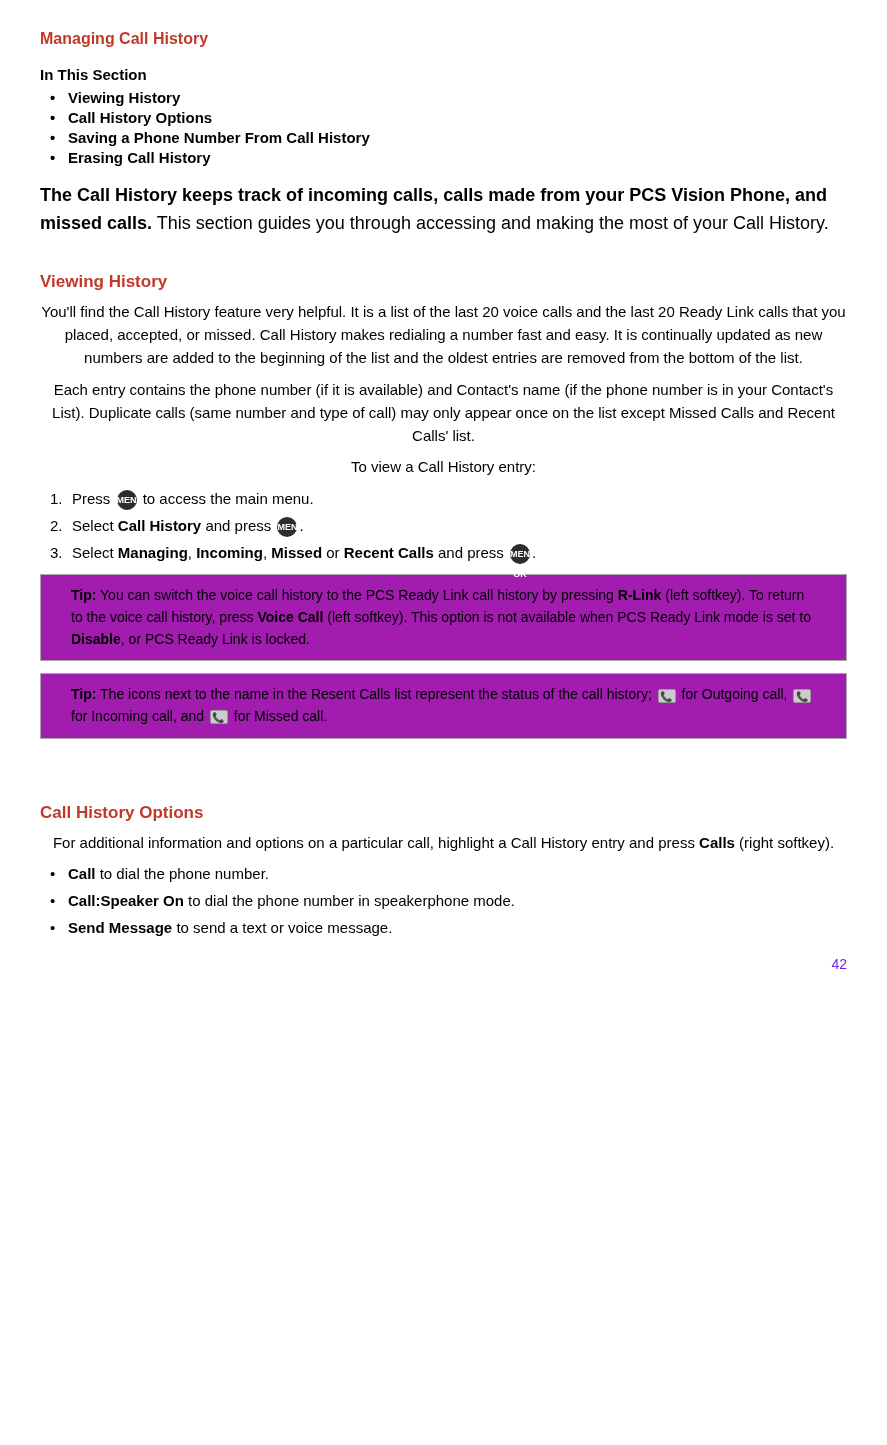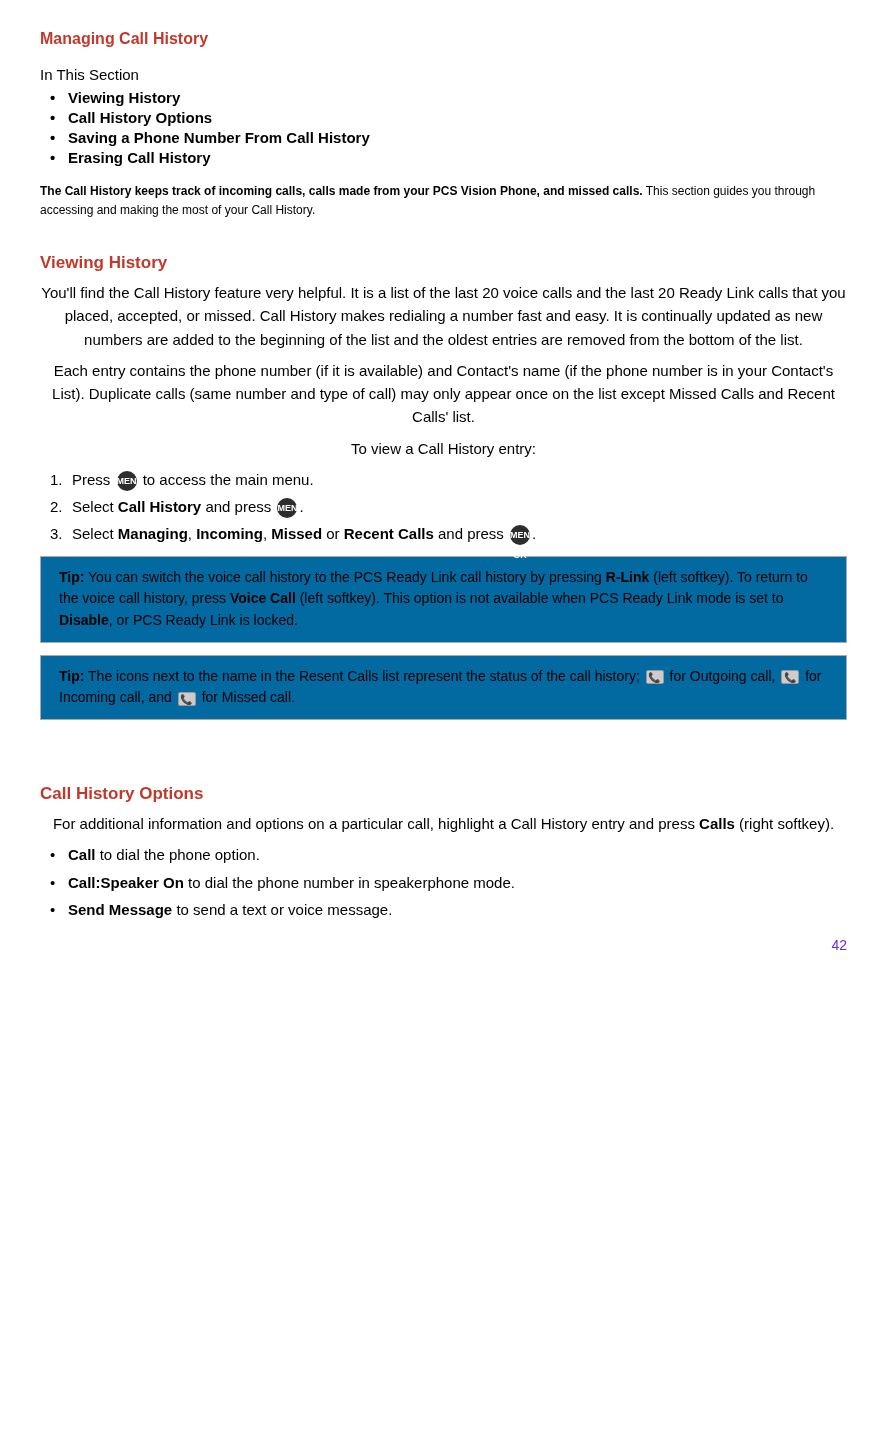--- a/index.html
+++ b/index.html
@@ -23,21 +23,21 @@
       font-weight: bold;
       color: #c0392b;
       margin-bottom: 18px;
     }
 
     .section-intro {
       margin-bottom: 16px;
     }
 
     .section-intro .in-this-section {
-      font-weight: normal;
+      font-weight: bold;
       font-size: 15px;
       margin-bottom: 6px;
     }
 
     .bullet-list {
       list-style: none;
       padding-left: 10px;
       margin-bottom: 16px;
     }
 
@@ -50,21 +50,21 @@
     }
 
     .bullet-list li::before {
       content: "•";
       position: absolute;
       left: 0;
       font-weight: bold;
     }
 
     .intro-paragraph {
-      font-size: 12px;
+      font-size: 18px;
       line-height: 1.55;
       margin-bottom: 22px;
     }
 
     .intro-paragraph .bold-lead {
       font-weight: bold;
     }
 
     .section-heading {
       font-size: 17px;
@@ -109,22 +109,22 @@
       width: 20px;
       height: 20px;
       text-align: center;
       line-height: 20px;
       vertical-align: middle;
       margin: 0 2px;
     }
 
     .tip-box {
       border: 1px solid #aaaaaa;
-      background: #0369a1;
-      padding: 10px 18px;
+      background: #a21caf;
+      padding: 10px 30px;
       margin-bottom: 12px;
       font-size: 14px;
       line-height: 1.55;
     }
 
     .tip-box .tip-label {
       font-weight: bold;
     }
 
     .section-block {
@@ -254,21 +254,21 @@
 
 <div class="call-options-section">
   <div class="section-heading">Call History Options</div>
 
   <p class="body-text">
     <span>For additional information and options on a particular call, highlight a Call History entry and press</span> <span class="bold-inline">Calls</span> <span>(right softkey).</span>
   </p>
 
   <ul class="sub-bullet-list">
     <li>
-      <span class="bold-inline">Call</span><span> to dial the phone option.</span>
+      <span class="bold-inline">Call</span><span> to dial the phone number.</span>
     </li>
     <li>
       <span class="bold-inline">Call:Speaker On</span><span> to dial the phone number in speakerphone mode.</span>
     </li>
     <li>
       <span class="bold-inline">Send Message</span><span> to send a text or voice message.</span>
     </li>
   </ul>
 </div>
 

